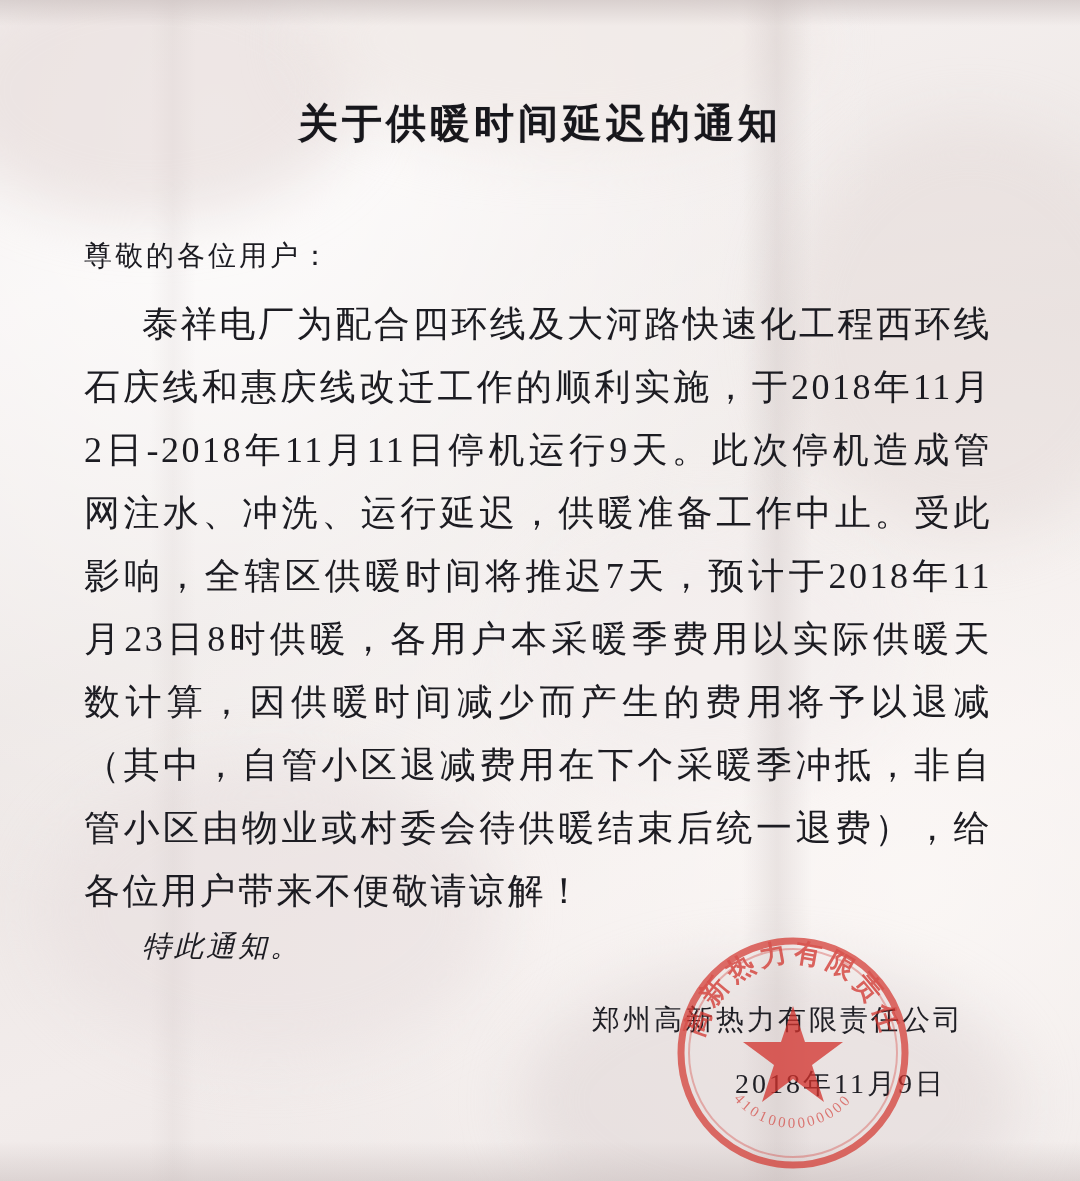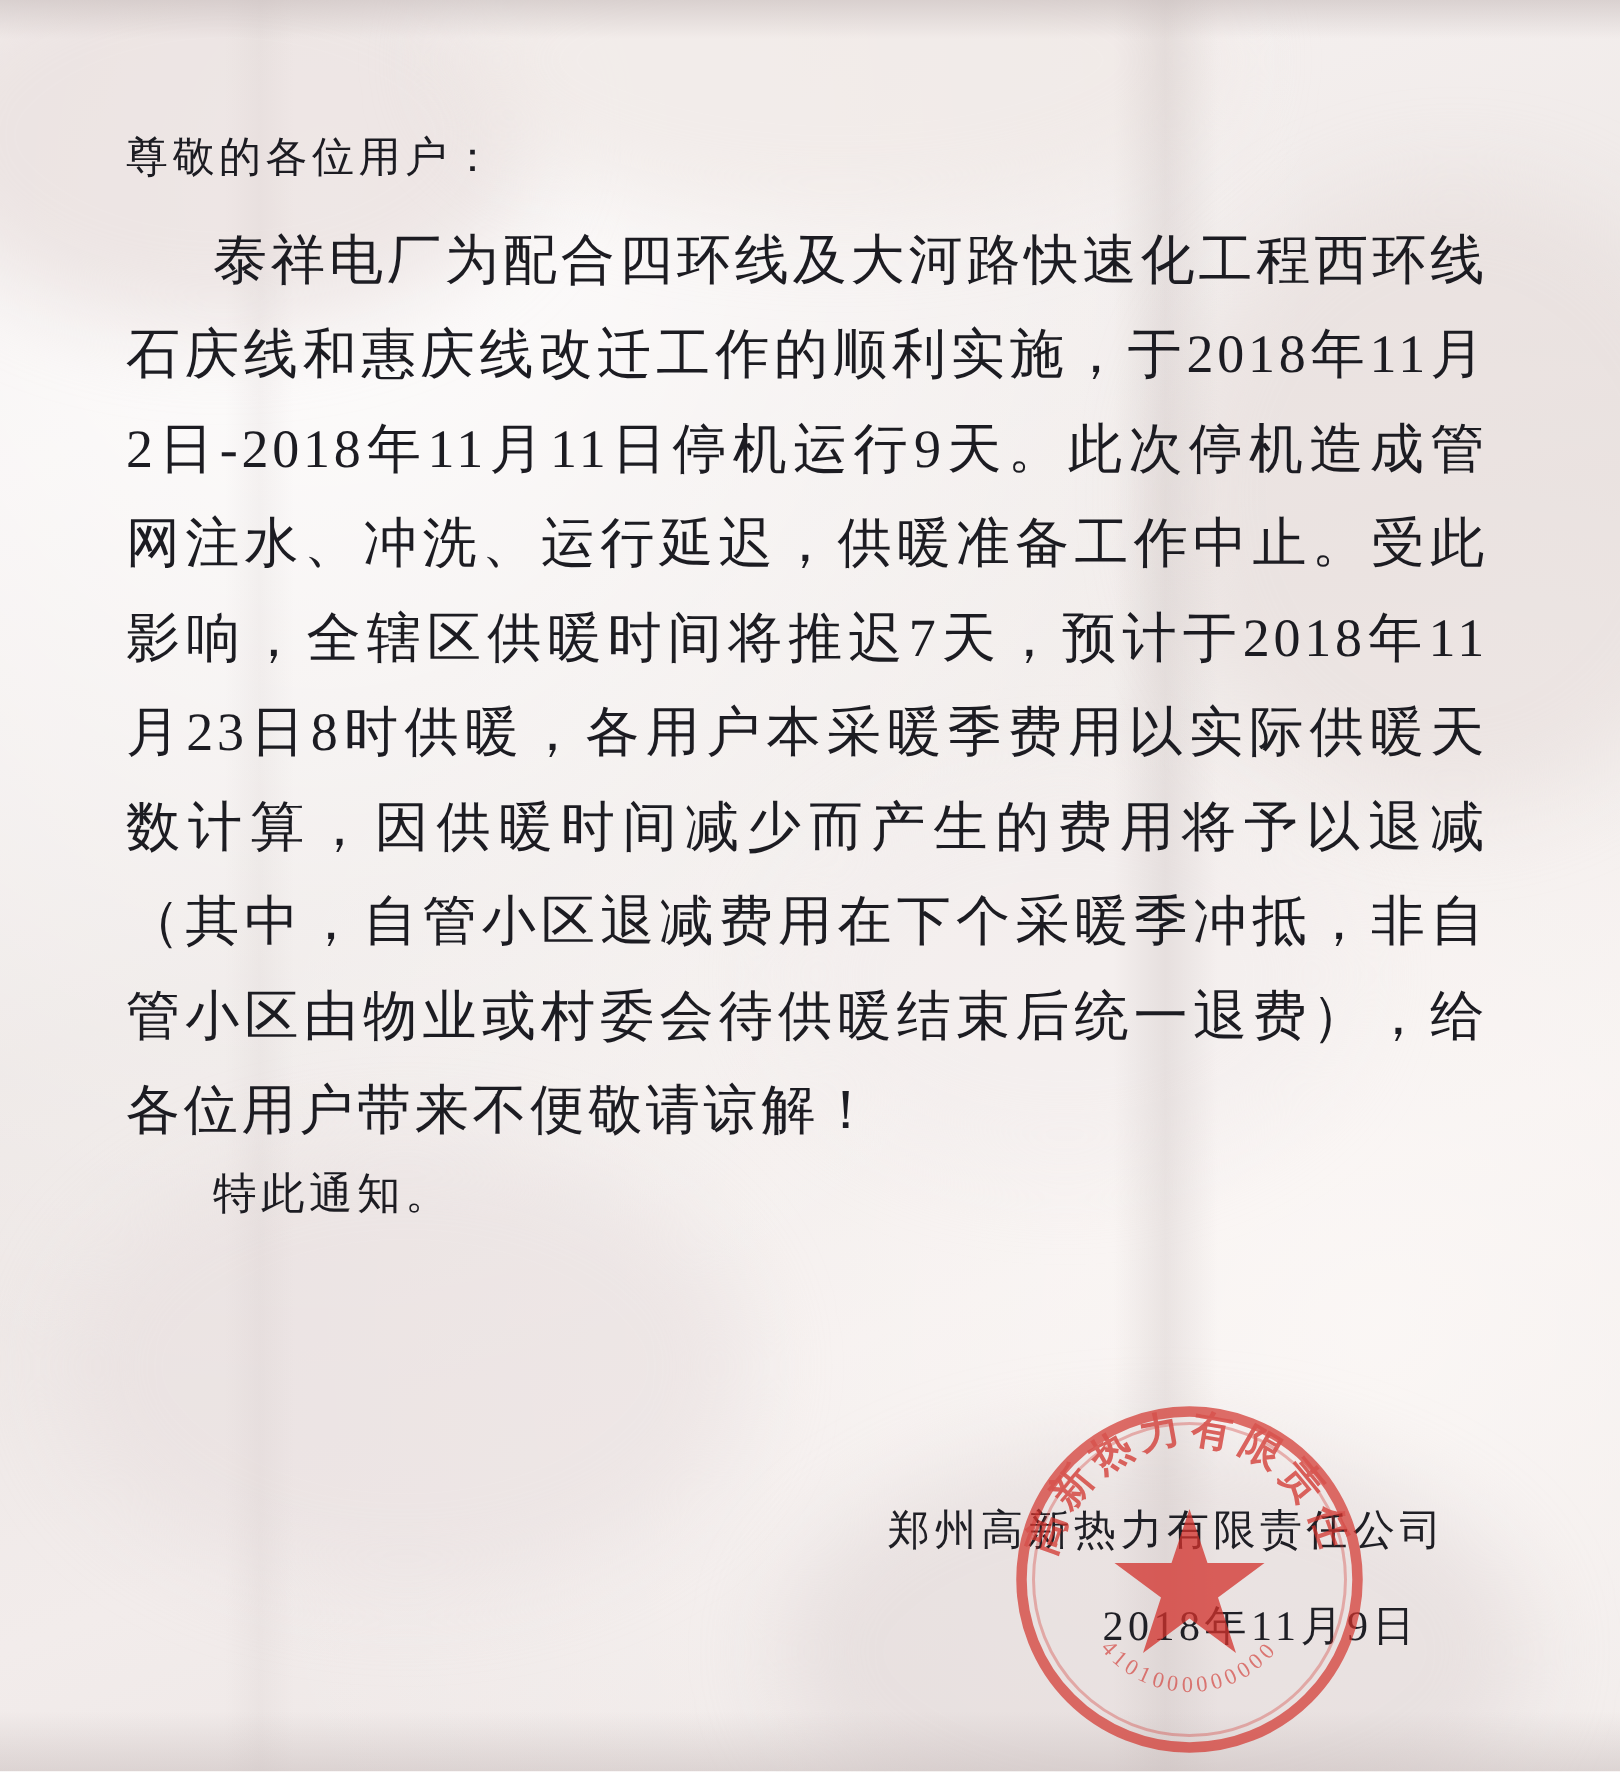--- a/index.html
+++ b/index.html
@@ -100,20 +100,21 @@
     color: #1c1c22;
   }
 
   #closing {
     margin: 0;
     padding: 4px 0 0 84px;
     font-size: 29px;
     letter-spacing: 3px;
     text-indent: 58px;
     color: #1c1c22;
+    font-style: italic;
   }
 
   
   .sign-block {
     position: absolute;
     right: 116px;
     bottom: 78px;
     text-align: right;
     z-index: 4;
   }
@@ -156,20 +157,21 @@
   <div class="blotch b4"></div>
   <div class="blotch b5"></div>
   <div class="blotch b6"></div>
   <div class="fold fold-a"></div>
   <div class="fold fold-b"></div>
   <div class="edge-top"></div>
   <div class="edge-bottom"></div>
 
   <div class="content">
 
+    <h1 id="doc-title">关于供暖时间延迟的通知</h1>
 
     <p id="salutation">尊敬的各位用户：</p>
 
     <p id="body-text">泰祥电厂为配合四环线及大河路快速化工程西环线石庆线和惠庆线改迁工作的顺利实施，于2018年11月2日-2018年11月11日停机运行9天。此次停机造成管网注水、冲洗、运行延迟，供暖准备工作中止。受此影响，全辖区供暖时间将推迟7天，预计于2018年11月23日8时供暖，各用户本采暖季费用以实际供暖天数计算，因供暖时间减少而产生的费用将予以退减（其中，自管小区退减费用在下个采暖季冲抵，非自管小区由物业或村委会待供暖结束后统一退费），给各位用户带来不便敬请谅解！</p>
 
     <p id="closing">特此通知。</p>
   </div>
 
   <div class="sign-block">
     <div class="sign-org">郑州高新热力有限责任公司</div>

